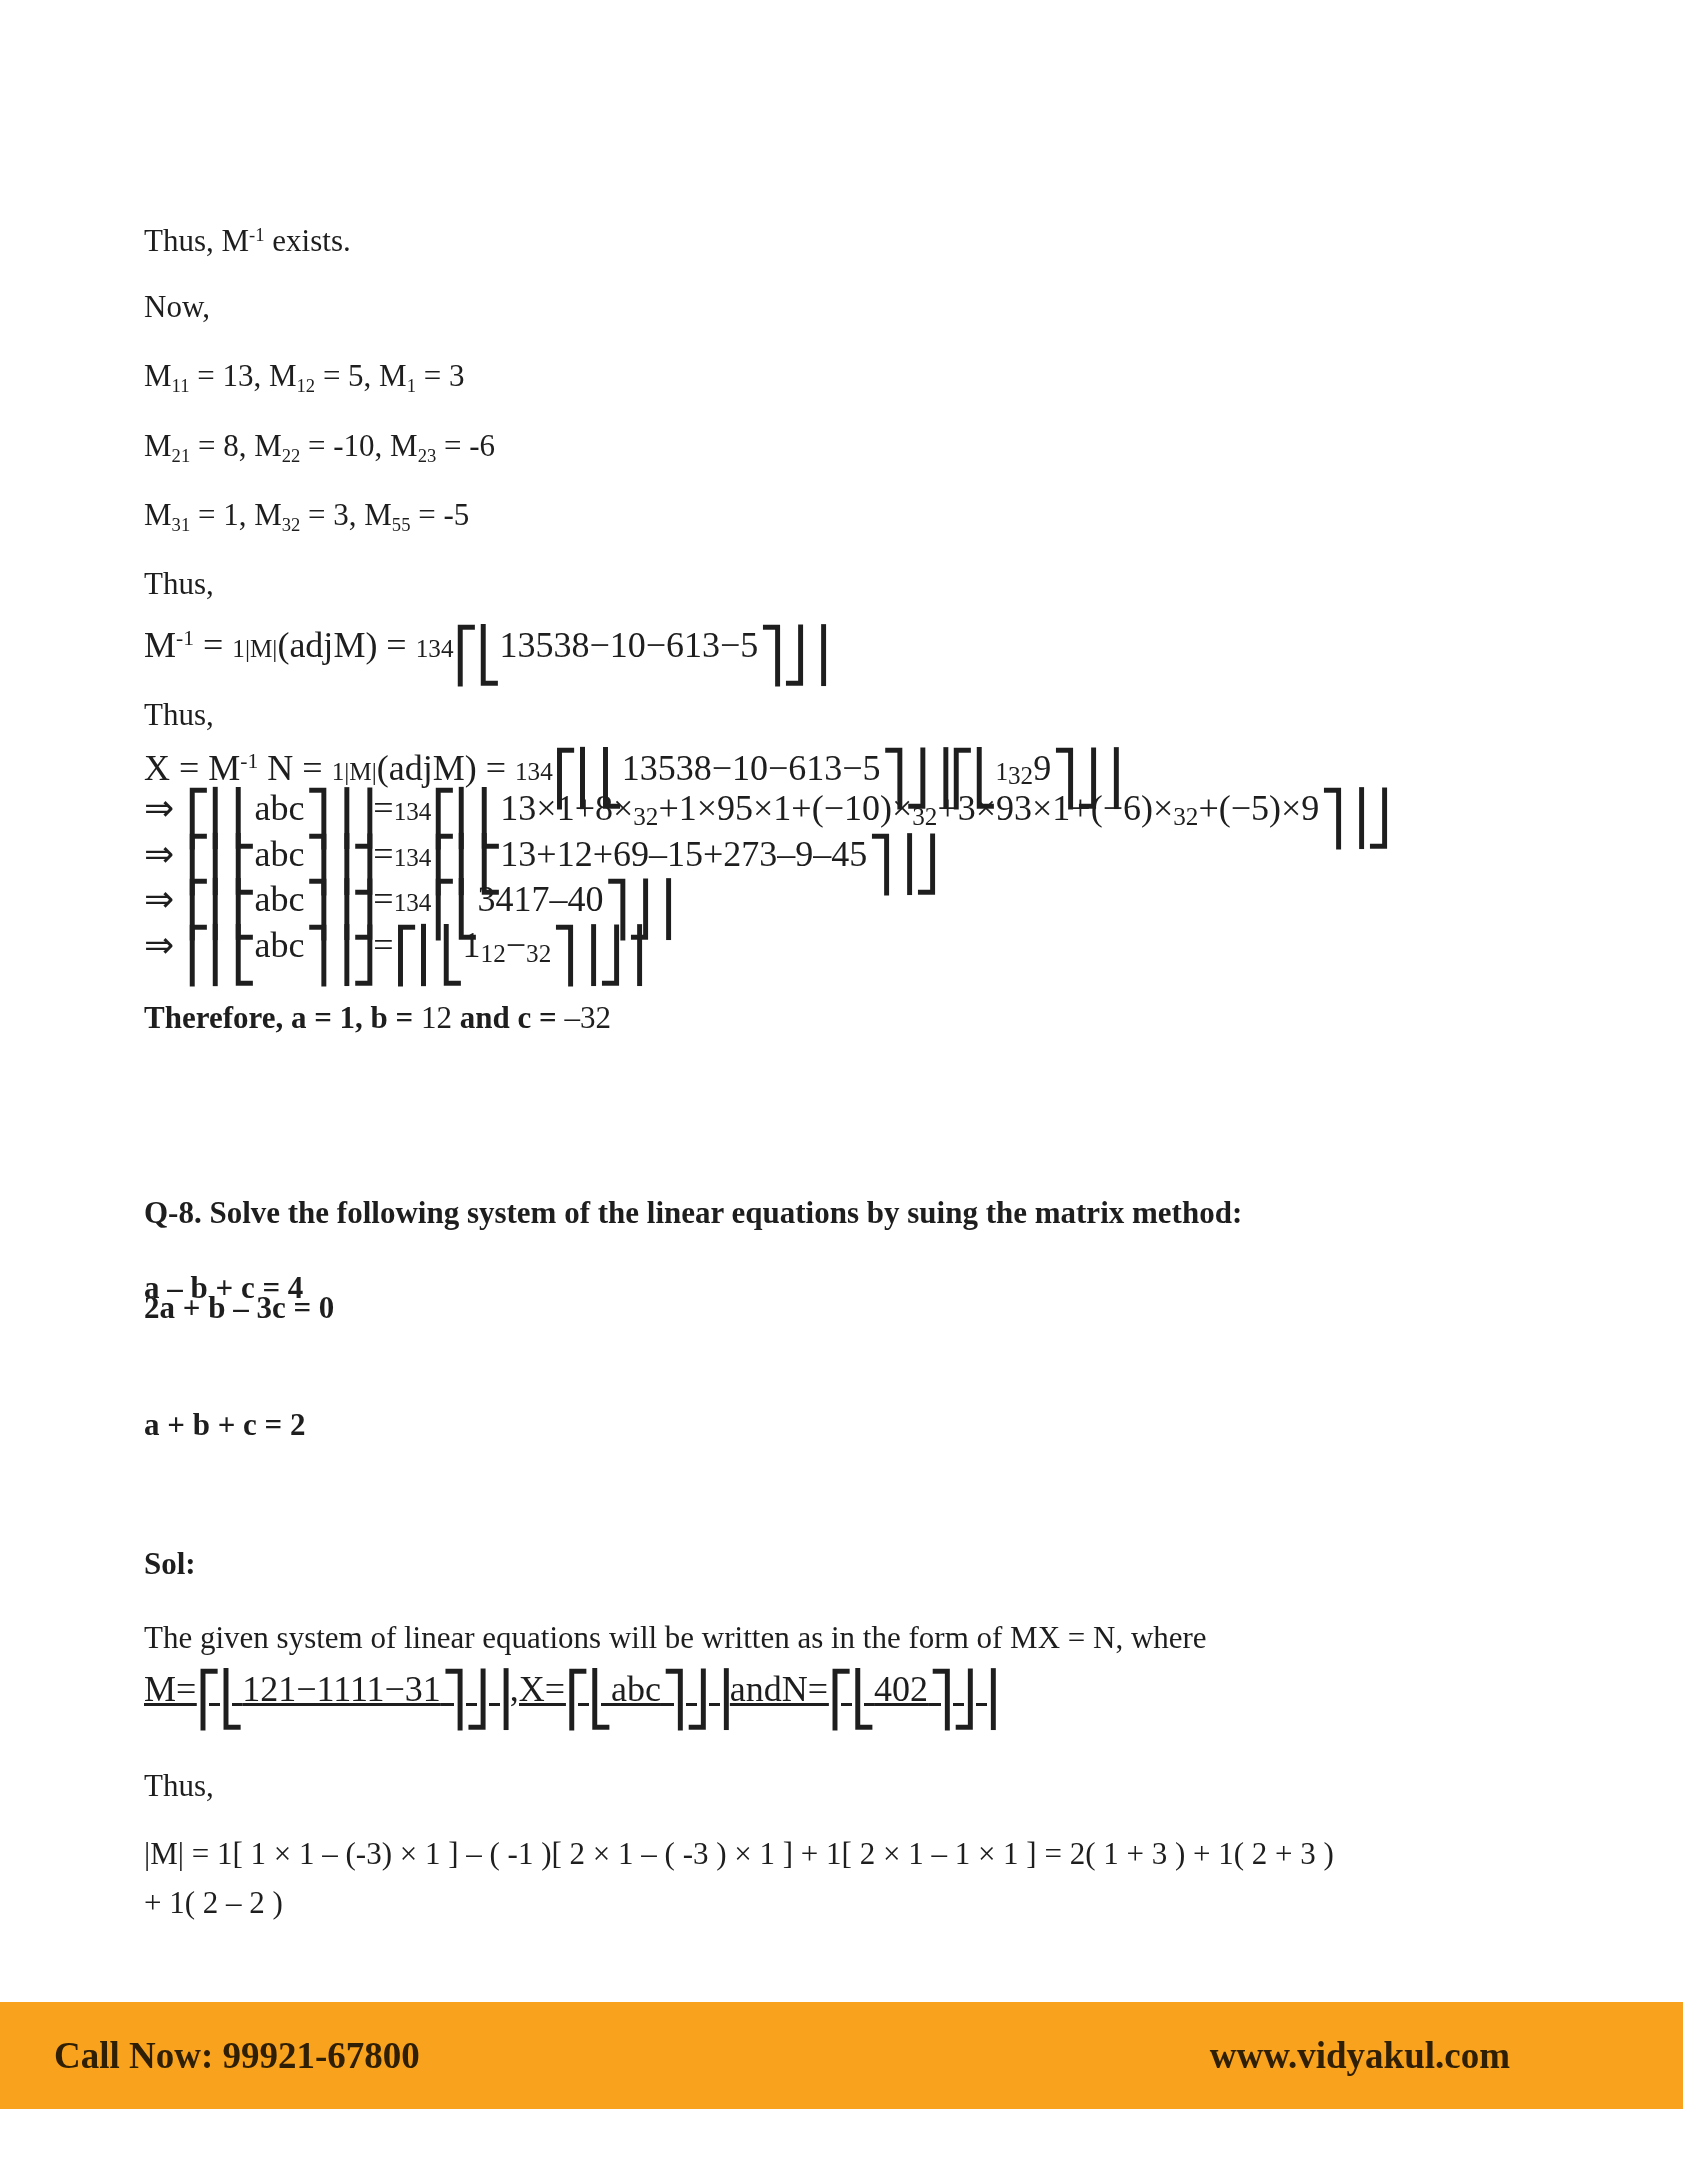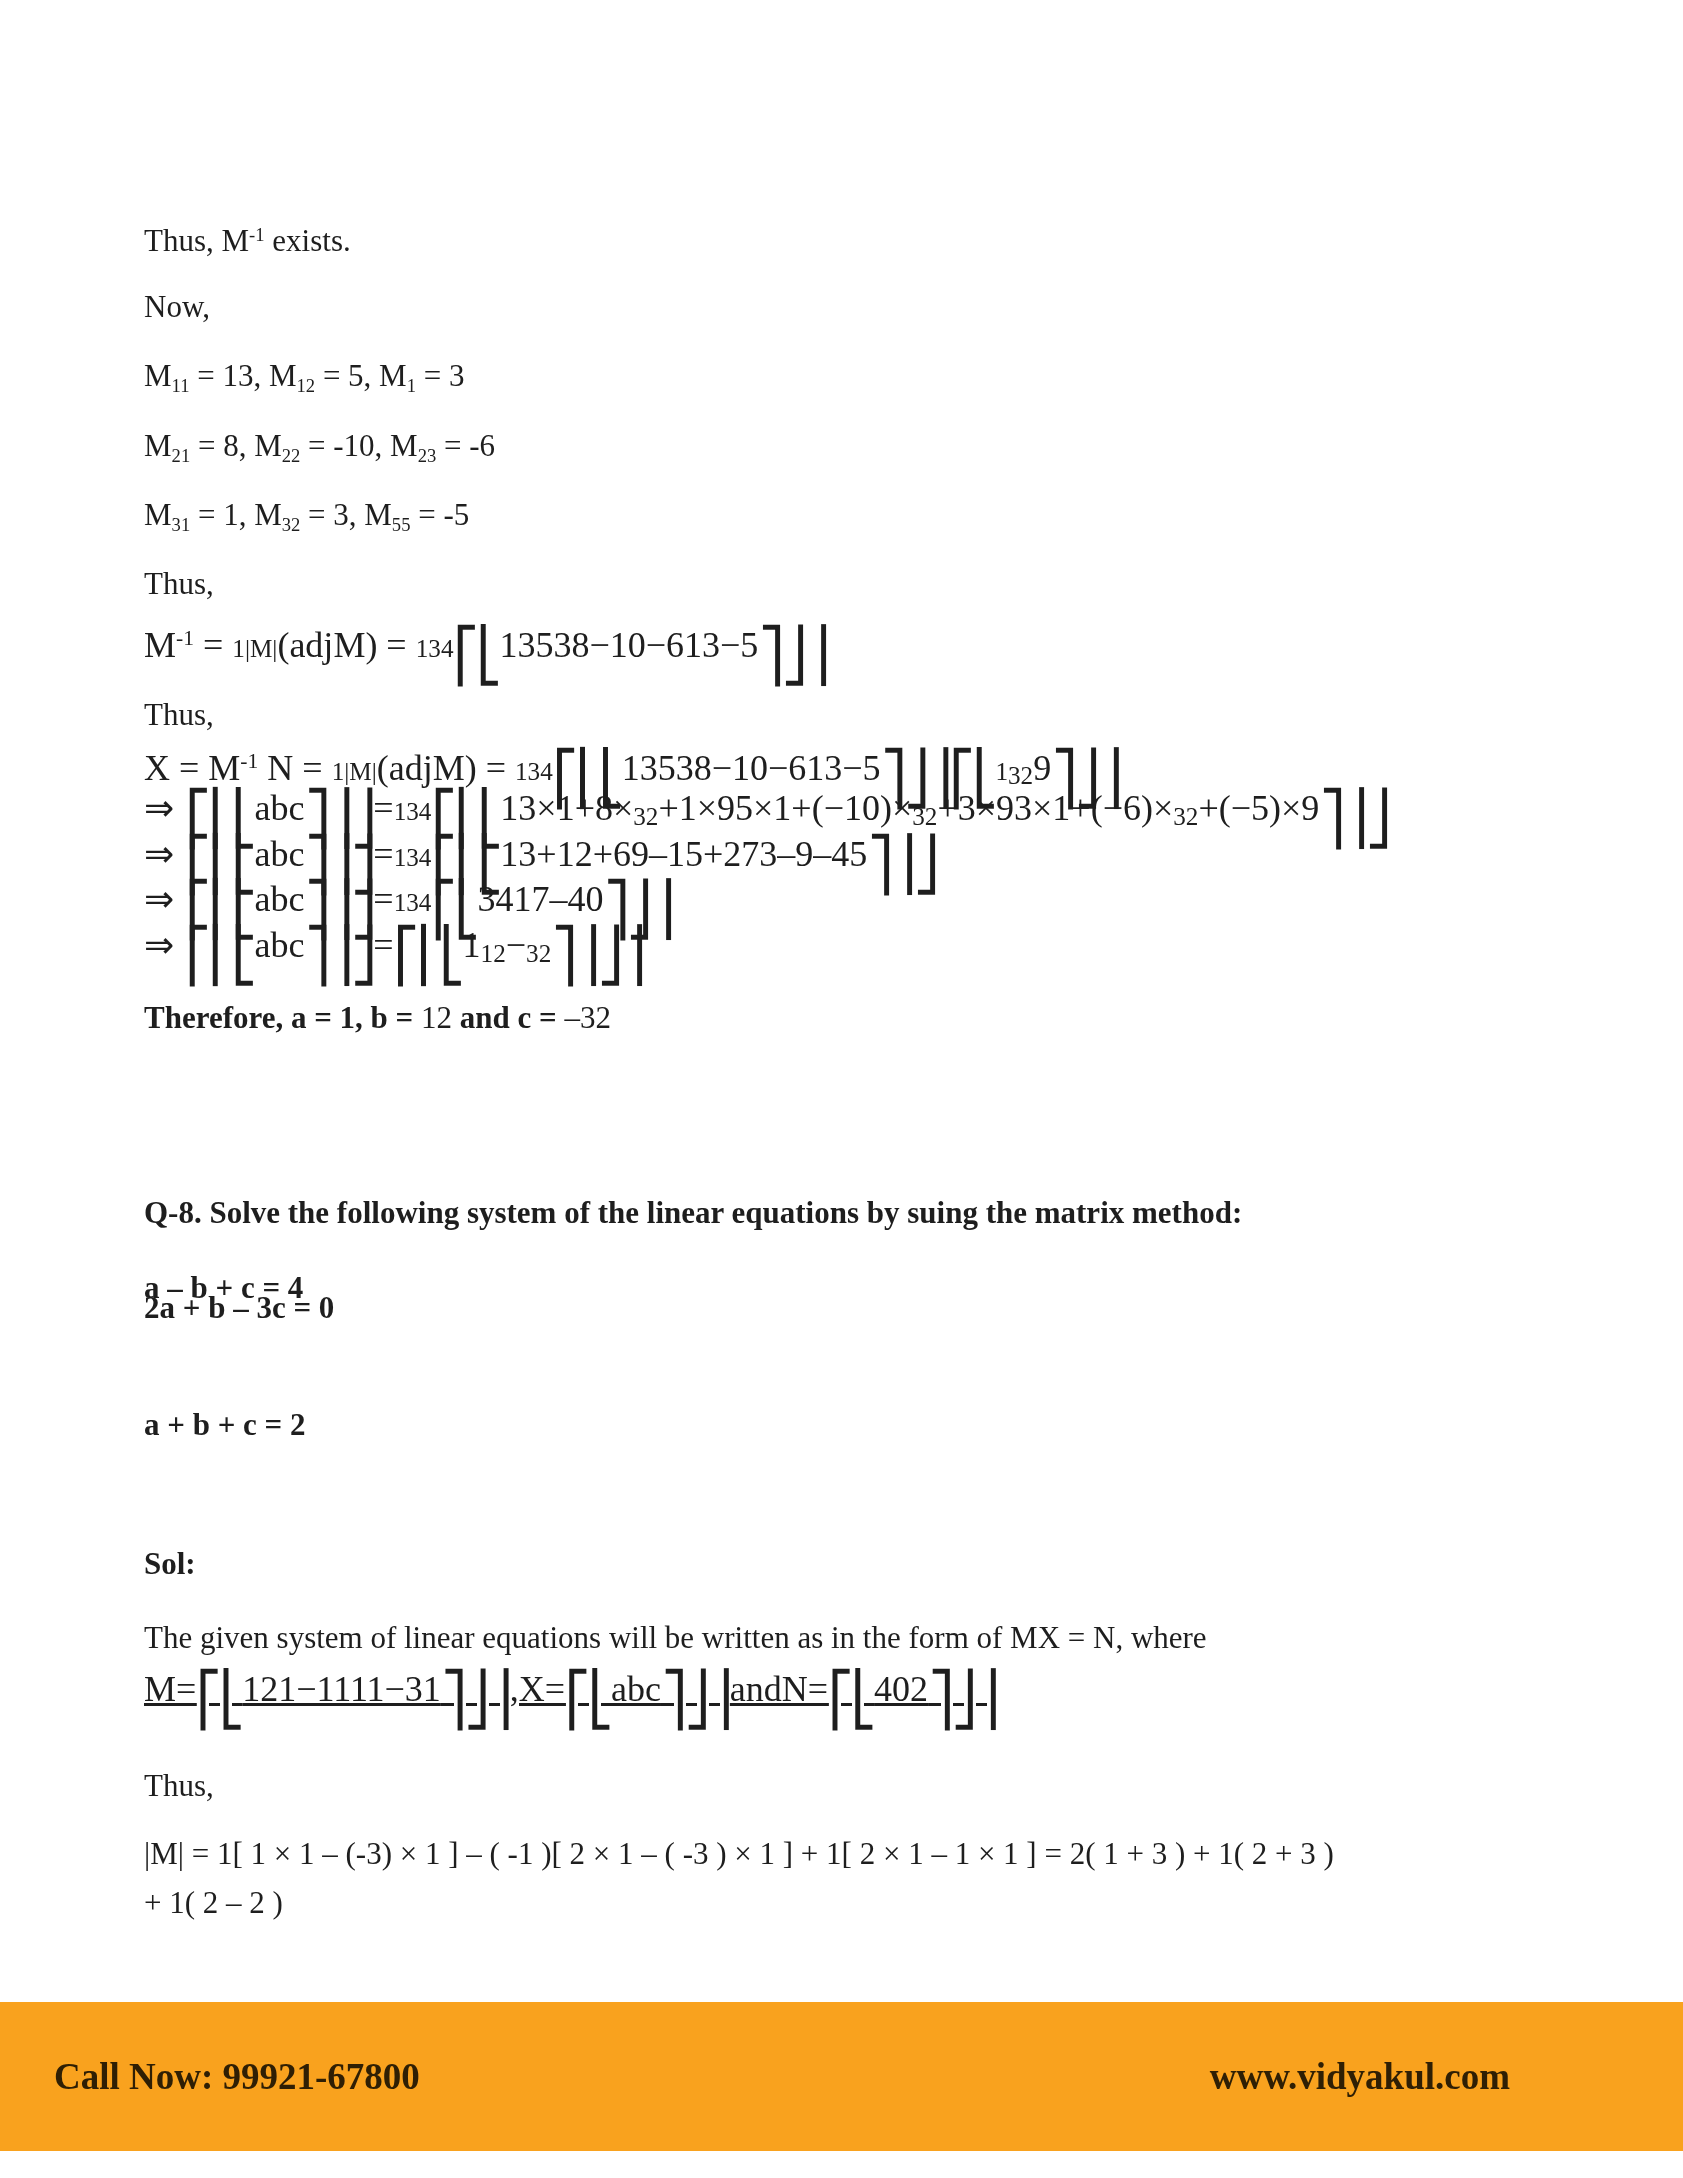--- a/index.html
+++ b/index.html
@@ -10,21 +10,21 @@
   .bodyb{font-size:31px;line-height:40px;font-weight:bold;}
   .eq{font-size:36px;line-height:57px;}
   .r{font-weight:normal;}
   .sup{font-size:0.60em;vertical-align:0.55em;}
   .sub{font-size:0.60em;vertical-align:-0.30em;}
   .sm{font-size:0.70em;}
   .smlow{font-size:0.70em;vertical-align:-0.18em;}
   .brk{font-family:"DejaVu Sans",sans-serif;font-size:1.45em;line-height:0;
        vertical-align:-0.30em;letter-spacing:-0.06em;}
   .arr{font-family:"DejaVu Sans",sans-serif;}
-  .footer{position:absolute;left:0;top:2002px;width:1683px;height:149px;}
+  .footer{position:absolute;left:0;top:2002px;width:1683px;height:107px;}
   .footer-inner{position:relative;width:100%;height:100%;display:flex;align-items:center;
        justify-content:space-between;box-sizing:border-box;padding:0 173px 0 54px;}
   .footer-text{font-weight:bold;font-size:37px;font-family:"Liberation Serif",serif;}
 </style>
 </head>
 <body>
 
 <div class="page" style="color: rgb(30, 30, 30);">
   <div id="content">
       <div class="line body" style="top: 211px;"><span>Thus, M</span><span class="sup">-1</span><span> exists.</span></div>

